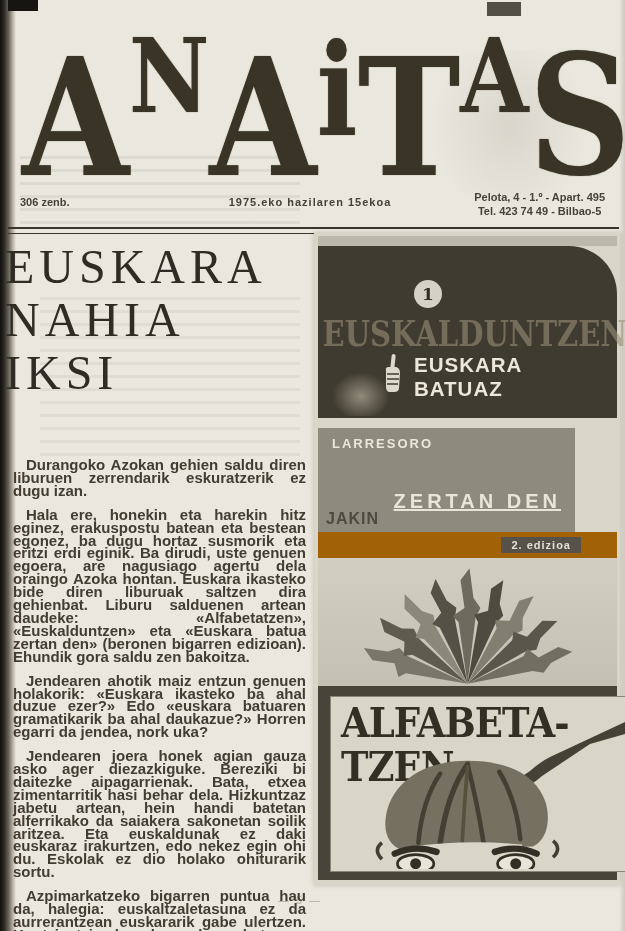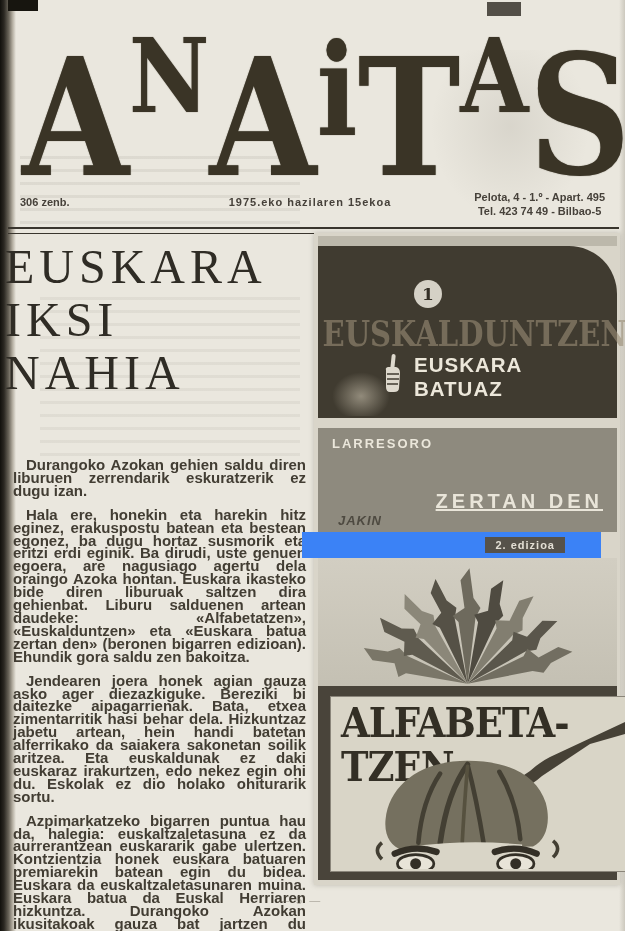--- a/index.html
+++ b/index.html
@@ -56,27 +56,27 @@
           color:#332f26;font-family:"DejaVu Serif",serif;font-weight:bold;font-size:17px;
           display:flex;align-items:center;justify-content:center;}
   .c1-title{position:absolute;top:70px;left:0;width:100%;text-align:center;font-family:"DejaVu Serif",serif;
           font-weight:bold;font-size:30px;color:#9a8e77;opacity:.6;letter-spacing:0;white-space:nowrap;
           transform:scaleY(1.2) scaleX(.97);}
   .c1-hand{position:absolute;left:60px;top:106px;}
   .c1-sub{position:absolute;left:96px;top:107px;font-weight:bold;font-size:20.5px;line-height:24px;
           color:#ece7da;letter-spacing:1px;}
   .c1-face{position:absolute;left:14px;bottom:2px;width:58px;height:44px;
           background:radial-gradient(ellipse at 50% 55%,rgba(200,192,173,.6) 0%,rgba(200,192,173,0) 70%);}
-  .cover2{position:absolute;left:318px;top:428px;width:299px;height:104px;background:#8e8a7e;}
+  .cover2{position:absolute;left:318px;top:428px;width:257px;height:104px;background:#8e8a7e;}
   .c2-author{position:absolute;top:8px;left:14px;font-size:13px;font-weight:bold;color:#ebe7db;letter-spacing:2px;}
   .c2-title{position:absolute;top:26px;left:12px;font-size:27px;font-weight:bold;color:#f0ece1;
             letter-spacing:3px;white-space:nowrap;}
   .c2-sub{position:absolute;top:62px;right:14px;font-size:20px;font-weight:bold;color:#e9e5d9;letter-spacing:4px;text-decoration:underline;}
-  .c2-pub{position:absolute;bottom:4px;left:20px;font-size:13px;font-weight:bold;color:#4e4a41;letter-spacing:1px;font-style:italic;}
-  .strip2{position:absolute;left:302px;top:532px;width:299px;height:26px;background:#3b82f6;}
+  .c2-pub{position:absolute;bottom:4px;left:8px;font-size:16px;font-weight:bold;color:#4e4a41;letter-spacing:1px;}
+  .strip2{position:absolute;left:318px;top:532px;width:299px;height:26px;background:#a16207;}
   .badge2{position:absolute;right:36px;top:5px;padding:2px 10px;background:#56524a;color:#e3dfd4;
           font-size:11px;font-weight:bold;letter-spacing:1px;}
   .fanpanel{position:absolute;left:318px;top:558px;width:299px;height:128px;
           background:linear-gradient(#d2cec2,#c4c0b3);}
   .cover3{position:absolute;left:318px;top:686px;width:299px;height:194px;background:#49443a;
           padding:10px 12px;box-sizing:border-box;}
   .c3-inner{position:relative;width:100%;height:100%;background:#d9d5c7;border:1px solid #8a857a;overflow:hidden;padding-left:38px;}
   .c3-title{position:absolute;left:10px;top:4px;font-family:"DejaVu Serif",serif;font-weight:bold;
           font-size:37px;line-height:40px;color:#332f25;letter-spacing:-1px;transform:scaleY(1.1);
           transform-origin:top left;}
@@ -113,27 +113,28 @@
     <span class="date">1975.eko hazilaren 15ekoa</span>
     <span class="address">
       <span style="display:block;">Pelota, 4 - 1.º - Apart. 495</span>
       <span style="display:block;">Tel. 423 74 49  -  Bilbao-5</span>
     </span>
   </div>
   <div class="double-rule"></div>
 
   <div class="headline">
     <div>EUSKARA</div>
+    <div>NAHIA</div>
     <div>IKSI</div>
-    <div>NAHIA</div>
   </div>
 
   <div class="bodytext">
     <p>Durangoko Azokan gehien saldu diren liburuen zerrendarik eskuratzerik ez dugu izan.</p>
     <p>Hala ere, honekin eta harekin hitz eginez, erakuspostu batean eta bestean egonez, ba dugu hortaz susmorik eta eritzi erdi eginik. Ba dirudi, uste genuen egoera, are nagusiago agertu dela oraingo Azoka hontan. Euskara ikasteko bide diren liburuak saltzen dira gehienbat. Liburu salduenen artean daudeke: «Alfabetatzen», «Euskalduntzen» eta «Euskara batua zertan den» (beronen bigarren edizioan). Ehundik gora saldu zen bakoitza.</p>
+    <p>Jendearen ahotik maiz entzun genuen holakorik: «Euskara ikasteko ba ahal duzue ezer?» Edo «euskara batuaren gramatikarik ba ahal daukazue?» Horren egarri da jendea, nork uka?</p>
     <p>Jendearen joera honek agian gauza asko ager diezazkiguke. Bereziki bi daitezke aipagarrienak. Bata, etxea zimentarritik hasi behar dela. Hizkuntzaz jabetu artean, hein handi batetan alferrikako da saiakera sakonetan soilik aritzea. Eta euskaldunak ez daki euskaraz irakurtzen, edo nekez egin ohi du. Eskolak ez dio holako ohiturarik sortu.</p>
     <p>Azpimarkatzeko bigarren puntua hau da, halegia: euskaltzaletasuna ez da aurrerantzean euskararik gabe ulertzen. Kontzientzia honek euskara batuaren premiarekin batean egin du bidea. Euskara da euskaltzaletasunaren muina. Euskara batua da Euskal Herriaren hizkuntza. Durangoko Azokan ikusitakoak gauza bat jartzen du mahiaren gainean: euskara ikasteko arrazoinak eta motibazioak ba ditu jendeak. Eskain diezazkiogun orain bideak.</p>
   </div>
 
   <div class="photo-backdrop"></div>
   <div class="c1-strip"></div>
 
   <div class="cover1">
     <div class="badge1">1</div>
     <div class="c1-title">EUSKALDUNTZEN</div>

